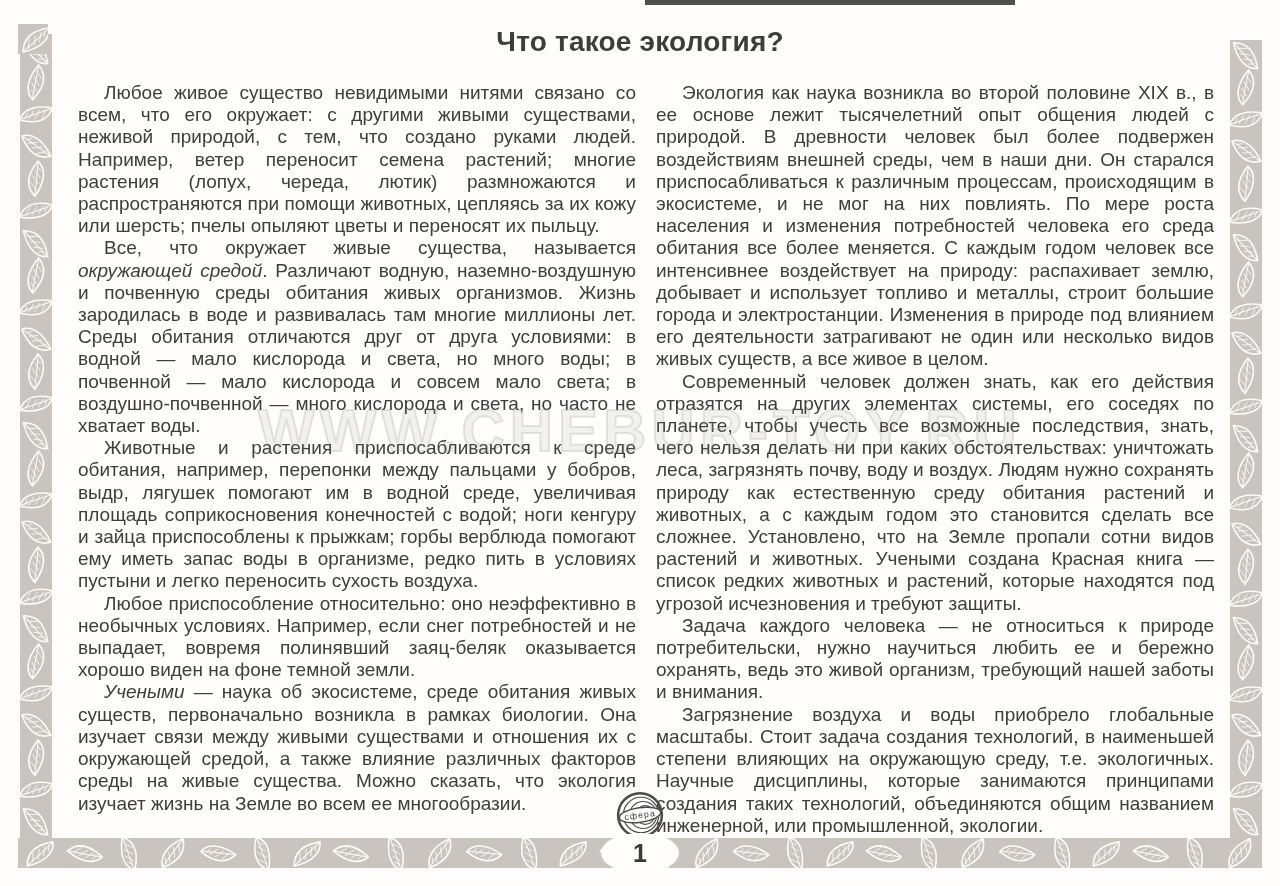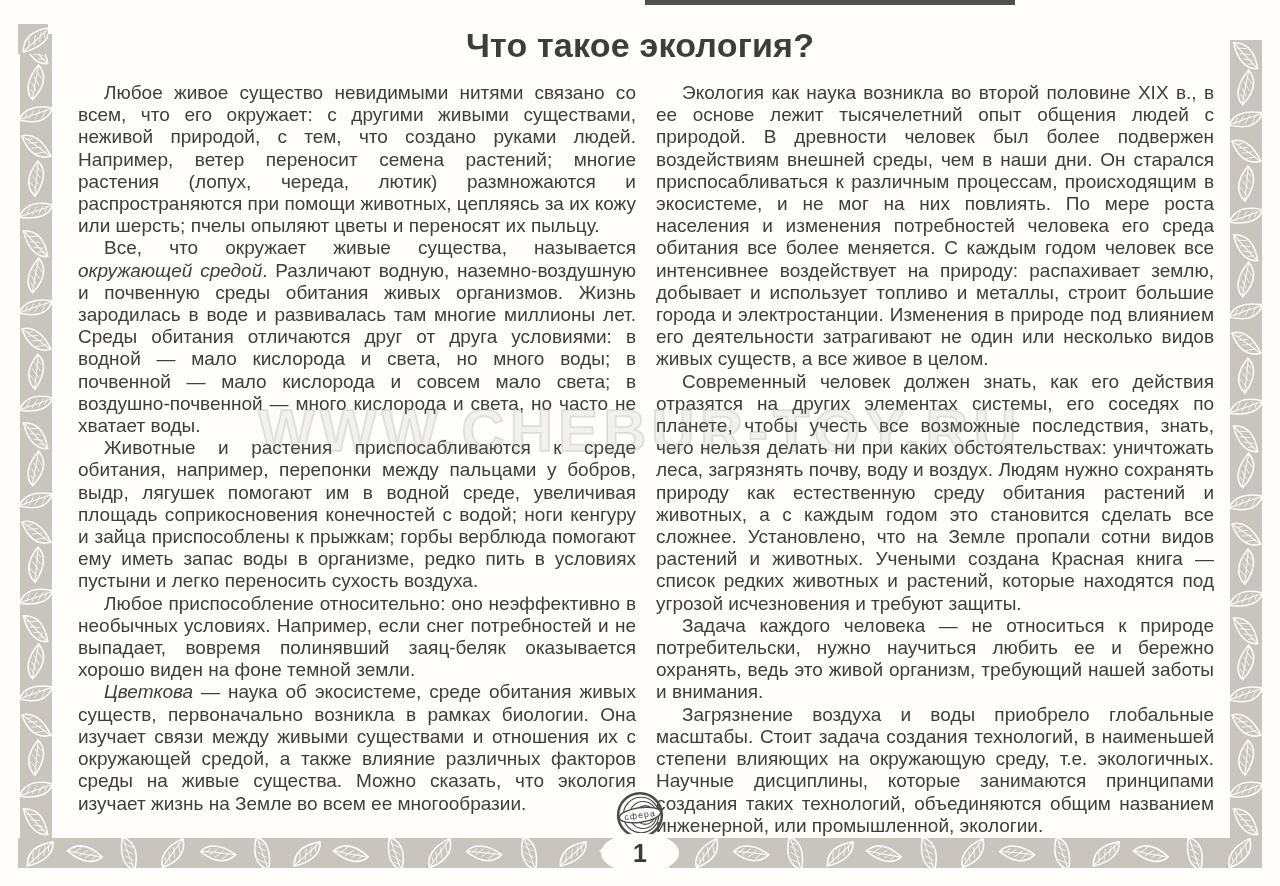--- a/index.html
+++ b/index.html
@@ -24,21 +24,21 @@
   .strip-v{flex-direction:column;}
   .leaf{flex:0 0 auto;opacity:.95;}
   
   .darkbar{
     position:absolute;left:645px;top:0;width:370px;height:5px;
     background:#4f4f4f;z-index:3;
   }
   .title{
     position:absolute;top:26px;left:0;width:100%;
     text-align:center;
-    font-size:34px;font-weight:bold;color:#3d3d3d;
+    font-size:28px;font-weight:bold;color:#3d3d3d;
     letter-spacing:.2px;
     z-index:2;
   }
   .cols{
     position:absolute;top:82px;left:78px;
     display:flex;gap:20px;
     z-index:2;
   }
   .col{width:558px;}
   p.para{
@@ -347,21 +347,21 @@
   <div class="darkbar"></div>
 
   <div class="title">Что такое экология?</div>
 
   <div class="cols">
     <div class="col" lang="ru">
         <p class="para"><span>Любое живое существо невидимыми нитями связано со всем, что его окружает: с другими живыми существами, неживой природой, с тем, что создано руками людей. Например, ветер переносит семена растений; многие растения (лопух, череда, лютик) размножаются и распространяются при помощи животных, цепляясь за их кожу или шерсть; пчелы опыляют цветы и переносят их пыльцу.</span></p>
         <p class="para"><span>Все, что окружает живые существа, называется </span><em>окружающей средой</em><span>. Различают водную, наземно-воздушную и почвенную среды обитания живых организмов. Жизнь зародилась в воде и развивалась там многие миллионы лет. Среды обитания отличаются друг от друга условиями: в водной — мало кислорода и света, но много воды; в почвенной — мало кислорода и совсем мало света; в воздушно-почвенной — много кислорода и света, но часто не хватает воды.</span></p>
         <p class="para"><span>Животные и растения приспосабливаются к среде обитания, например, перепонки между пальцами у бобров, выдр, лягушек помогают им в водной среде, увеличивая площадь соприкосновения конечностей с водой; ноги кенгуру и зайца приспособлены к прыжкам; горбы верблюда помогают ему иметь запас воды в организме, редко пить в условиях пустыни и легко переносить сухость воздуха.</span></p>
         <p class="para"><span>Любое приспособление относительно: оно неэффективно в необычных условиях. Например, если снег потребностей и не выпадает, вовремя полинявший заяц-беляк оказывается хорошо виден на фоне темной земли.</span></p>
-        <p class="para"><em>Цветкова</em><span> — наука об экосистеме, среде обитания живых существ, первоначально возникла в рамках биологии. Она изучает связи между живыми существами и отношения их с окружающей средой, а также влияние различных факторов среды на живые существа. Можно сказать, что экология изучает жизнь на Земле во всем ее многообразии.</span></p>
+        <p class="para"><em>Учеными</em><span> — наука об экосистеме, среде обитания живых существ, первоначально возникла в рамках биологии. Она изучает связи между живыми существами и отношения их с окружающей средой, а также влияние различных факторов среды на живые существа. Можно сказать, что экология изучает жизнь на Земле во всем ее многообразии.</span></p>
       </div>
     <div class="col" lang="ru">
         <p class="para"><span>Экология как наука возникла во второй половине XIX в., в ее основе лежит тысячелетний опыт общения людей с природой. В древности человек был более подвержен воздействиям внешней среды, чем в наши дни. Он старался приспосабливаться к различным процессам, происходящим в экосистеме, и не мог на них повлиять. По мере роста населения и изменения потребностей человека его среда обитания все более меняется. С каждым годом человек все интенсивнее воздействует на природу: распахивает землю, добывает и использует топливо и металлы, строит большие города и электростанции. Изменения в природе под влиянием его деятельности затрагивают не один или несколько видов живых существ, а все живое в целом.</span></p>
         <p class="para"><span>Современный человек должен знать, как его действия отразятся на других элементах системы, его соседях по планете, чтобы учесть все возможные последствия, знать, чего нельзя делать ни при каких обстоятельствах: уничтожать леса, загрязнять почву, воду и воздух. Людям нужно сохранять природу как естественную среду обитания растений и животных, а с каждым годом это становится сделать все сложнее. Установлено, что на Земле пропали сотни видов растений и животных. Учеными создана Красная книга — список редких животных и растений, которые находятся под угрозой исчезновения и требуют защиты.</span></p>
         <p class="para"><span>Задача каждого человека — не относиться к природе потребительски, нужно научиться любить ее и бережно охранять, ведь это живой организм, требующий нашей заботы и внимания.</span></p>
         <p class="para"><span>Загрязнение воздуха и воды приобрело глобальные масштабы. Стоит задача создания технологий, в наименьшей степени влияющих на окружающую среду, т.е. экологичных. Научные дисциплины, которые занимаются принципами создания таких технологий, объединяются общим названием инженерной, или промышленной, экологии.</span></p>
       </div>
   </div>
 
   <div class="watermark">WWW.CHEBUR-TOY.RU</div>

